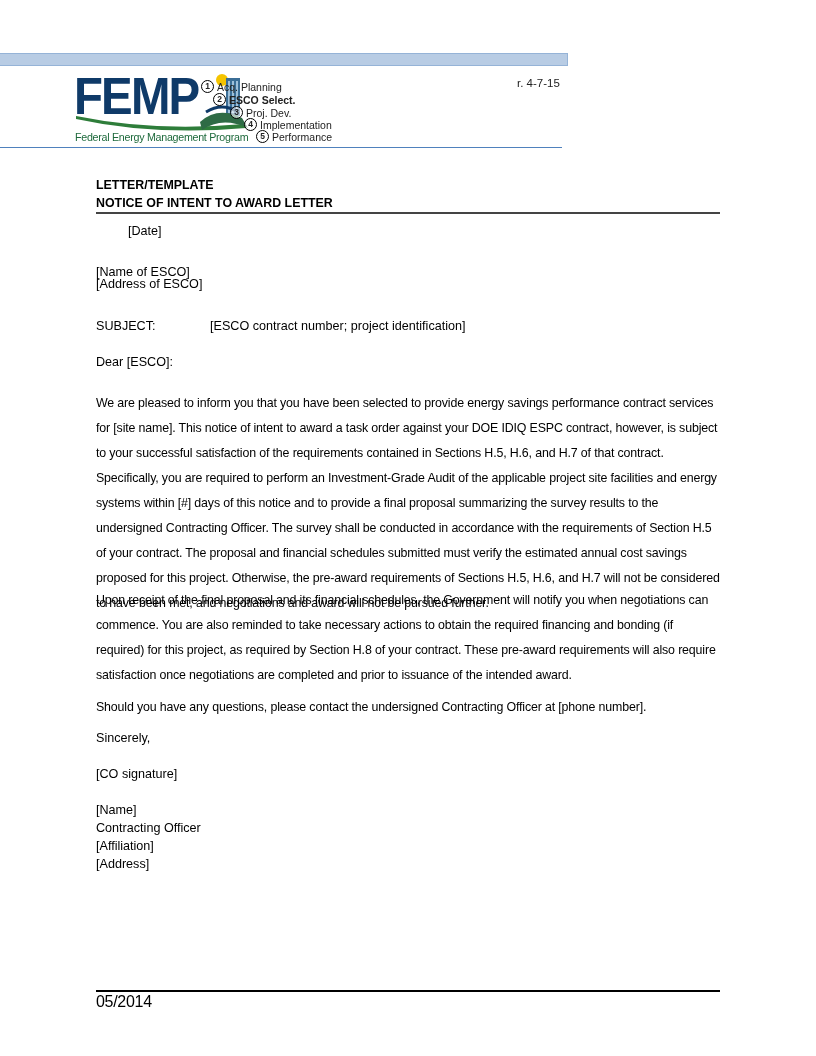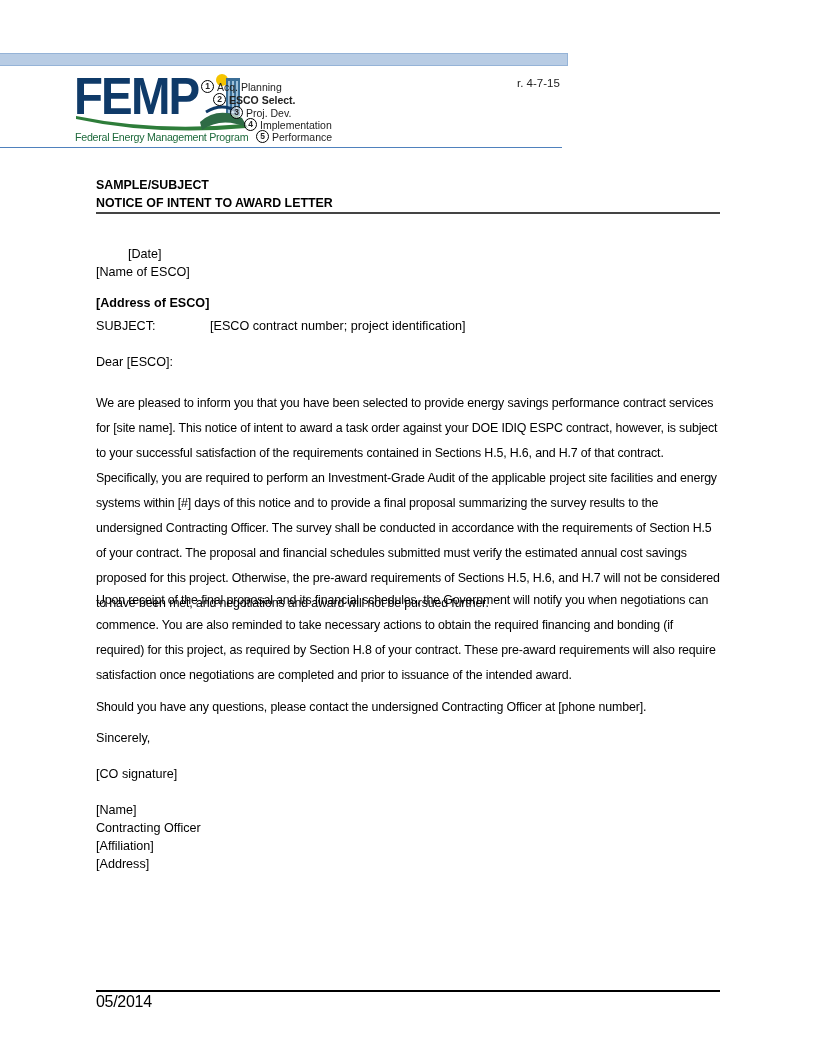--- a/index.html
+++ b/index.html
@@ -92,28 +92,28 @@
   <div class="step" style="left:256px;top:130px;">
     <span class="num">5</span>
     <span>Performance</span>
   </div>
 </div>
 
 <div class="revision">r. 4-7-15</div>
 <div class="header-rule"></div>
 
 <div class="title">
-  <div>SAMPLE/SUBJECT</div>
+  <div>LETTER/TEMPLATE</div>
   <div>NOTICE OF INTENT TO AWARD LETTER</div>
 </div>
 <div class="title-rule"></div>
 
-<div class="line" style="top:247px;padding-left:32px;">[Date]</div>
+<div class="line" style="top:224px;padding-left:32px;">[Date]</div>
 <div class="line" style="top:265px;">[Name of ESCO]</div>
-<div class="line" style="top:296px;font-weight:bold;">[Address of ESCO]</div>
+<div class="line" style="top:277px;">[Address of ESCO]</div>
 
 <div class="line" style="top:319px;width:624px;">
   <span>SUBJECT:</span>
   <span class="subject-value" style="left:114px;">[ESCO contract number; project identification]</span>
 </div>
 
 <div class="line" style="top:355px;text-align:right;">Dear [ESCO]:</div>
 
 <div class="para" style="top:391px;">We are pleased to inform you that you have been selected to provide energy savings performance contract services for [site name]. This notice of intent to award a task order against your DOE IDIQ ESPC contract, however, is subject to your successful satisfaction of the requirements contained in Sections H.5, H.6, and H.7 of that contract.  Specifically, you are required to perform an Investment-Grade Audit of the applicable project site facilities and energy systems within [#] days of this notice and to provide a final proposal summarizing the survey results to the undersigned Contracting Officer. The survey shall be conducted in accordance with the requirements of Section H.5 of your contract. The proposal and financial schedules submitted must verify the estimated annual cost savings proposed for this project. Otherwise, the pre-award requirements of Sections H.5, H.6, and H.7 will not be considered to have been met, and negotiations and award will not be pursued further.</div>
 <div class="para" style="top:588px;">Upon receipt of the final proposal and its financial schedules, the Government will notify you when negotiations can commence.  You are also reminded to take necessary actions to obtain the required financing and bonding (if required) for this project, as required by Section H.8 of your contract. These pre-award requirements will also require satisfaction once negotiations are completed and prior to issuance of the intended award.</div>

